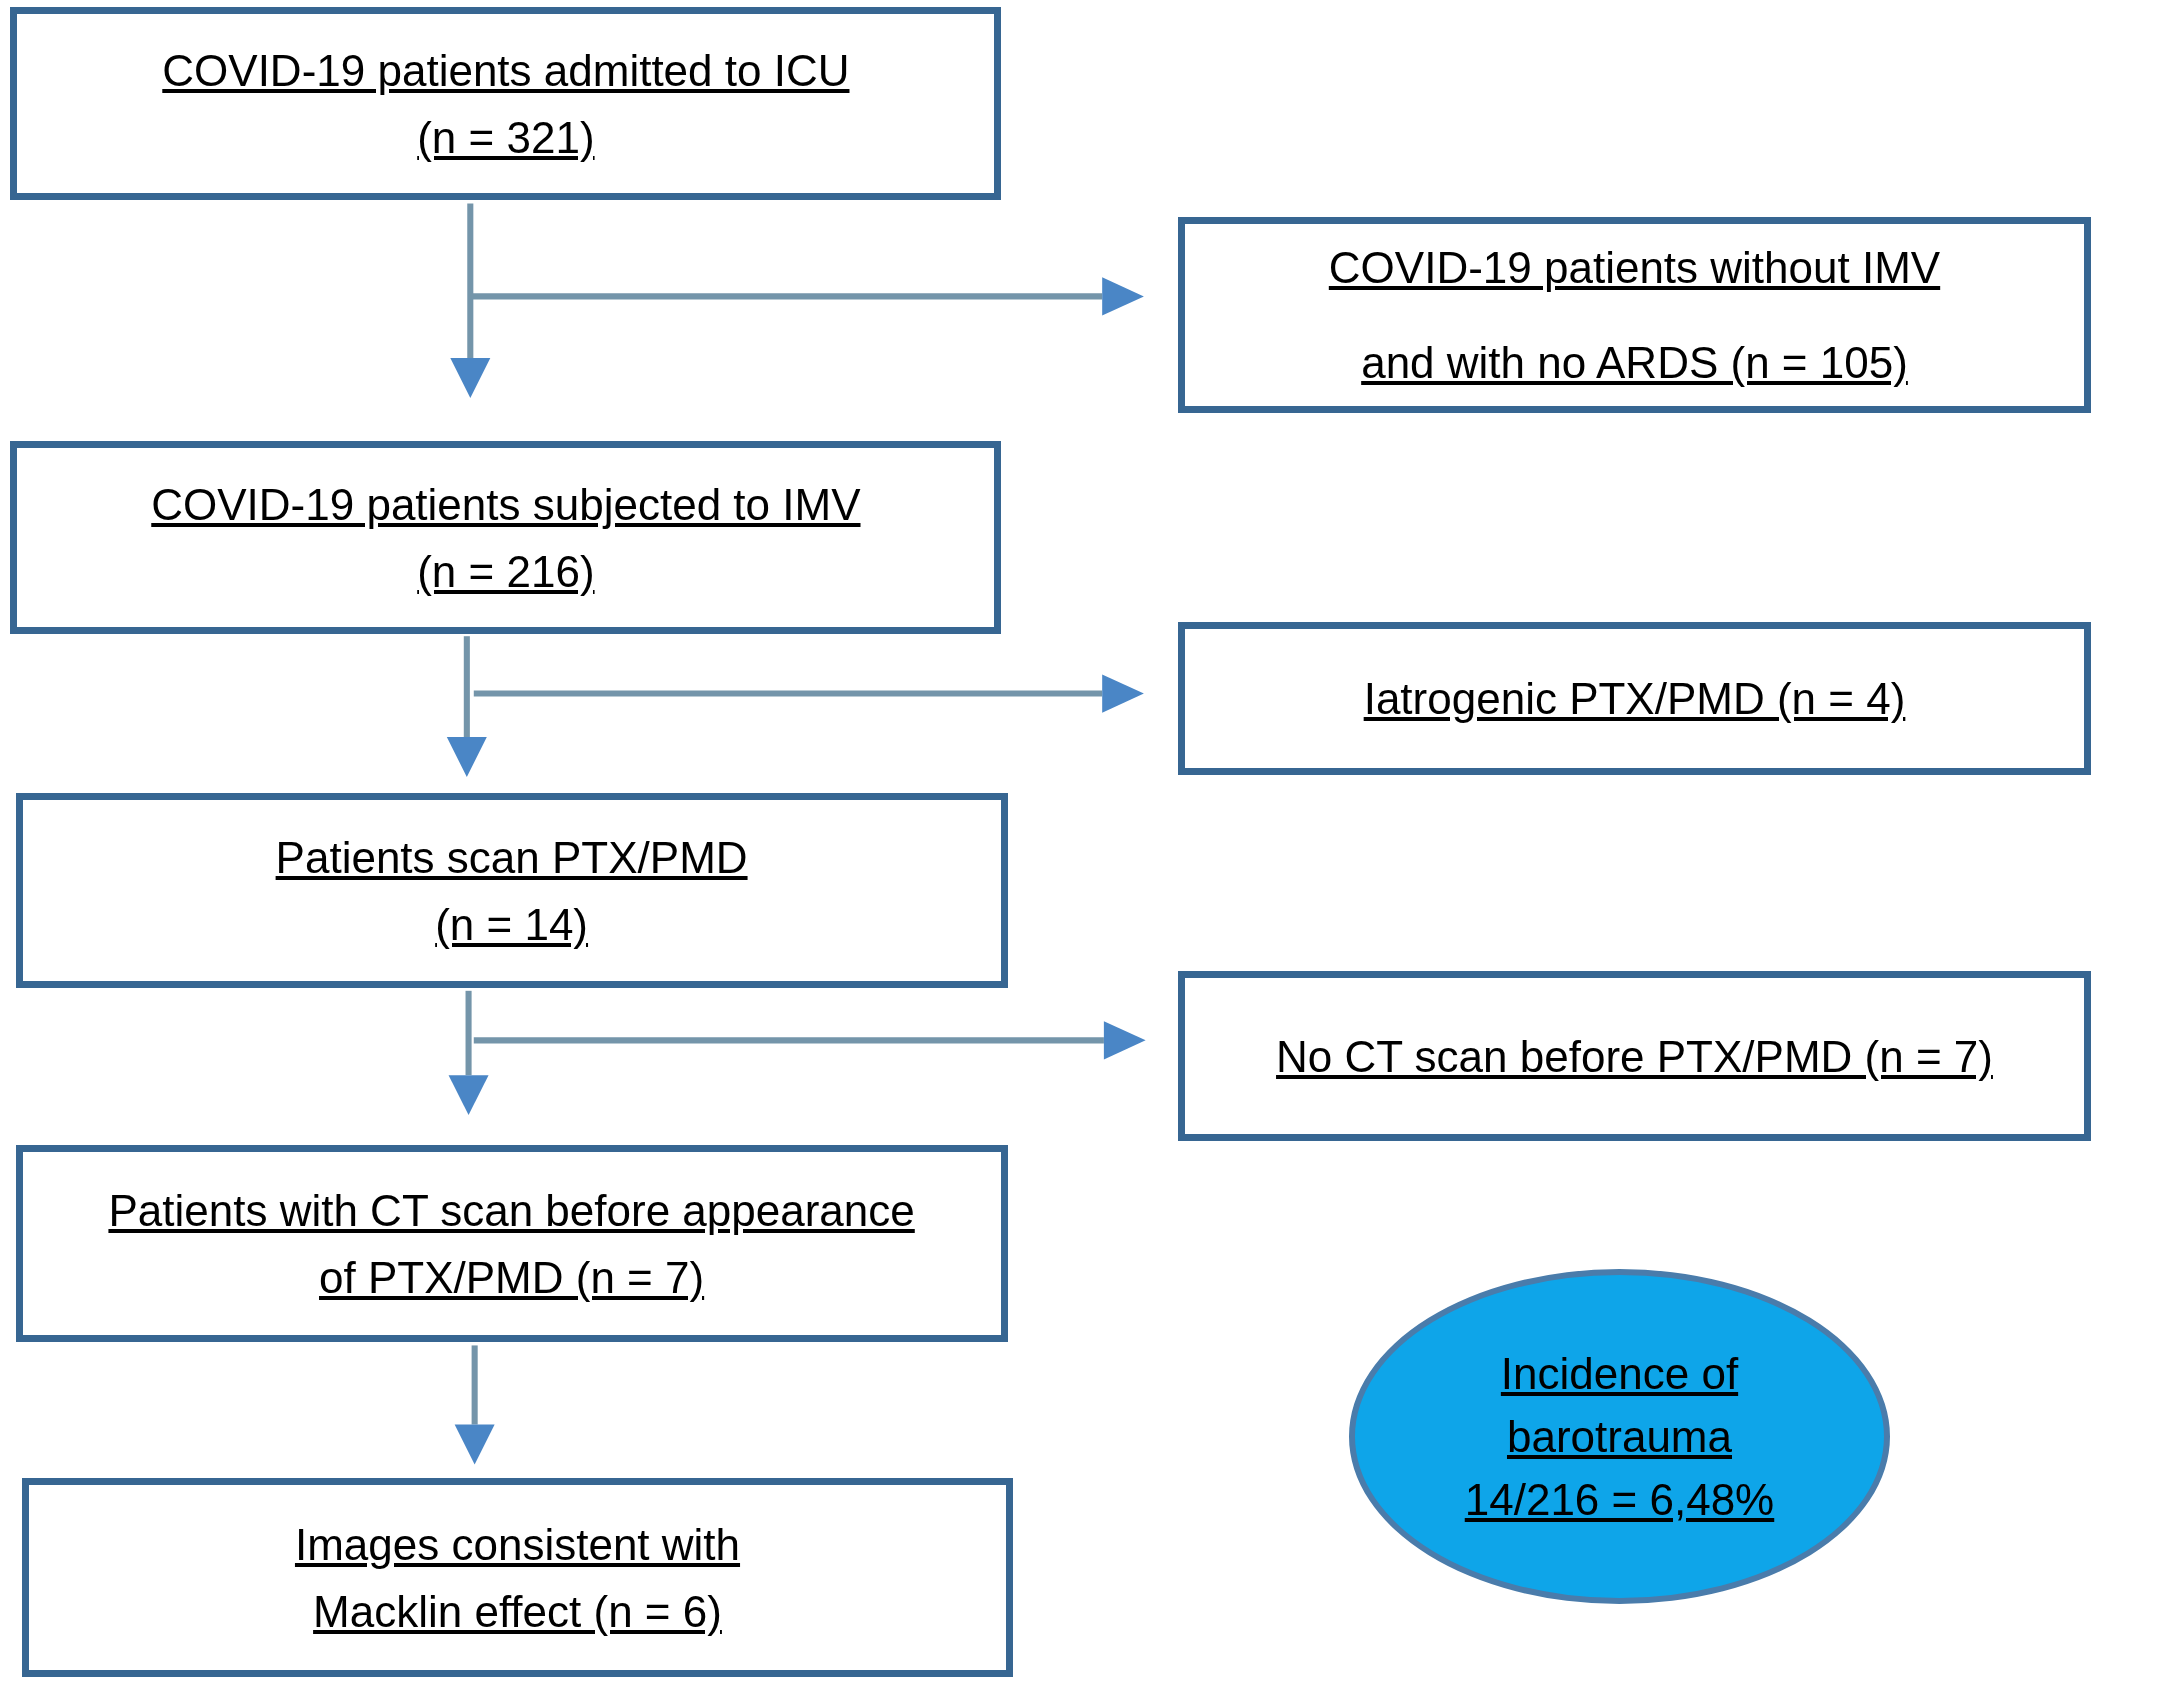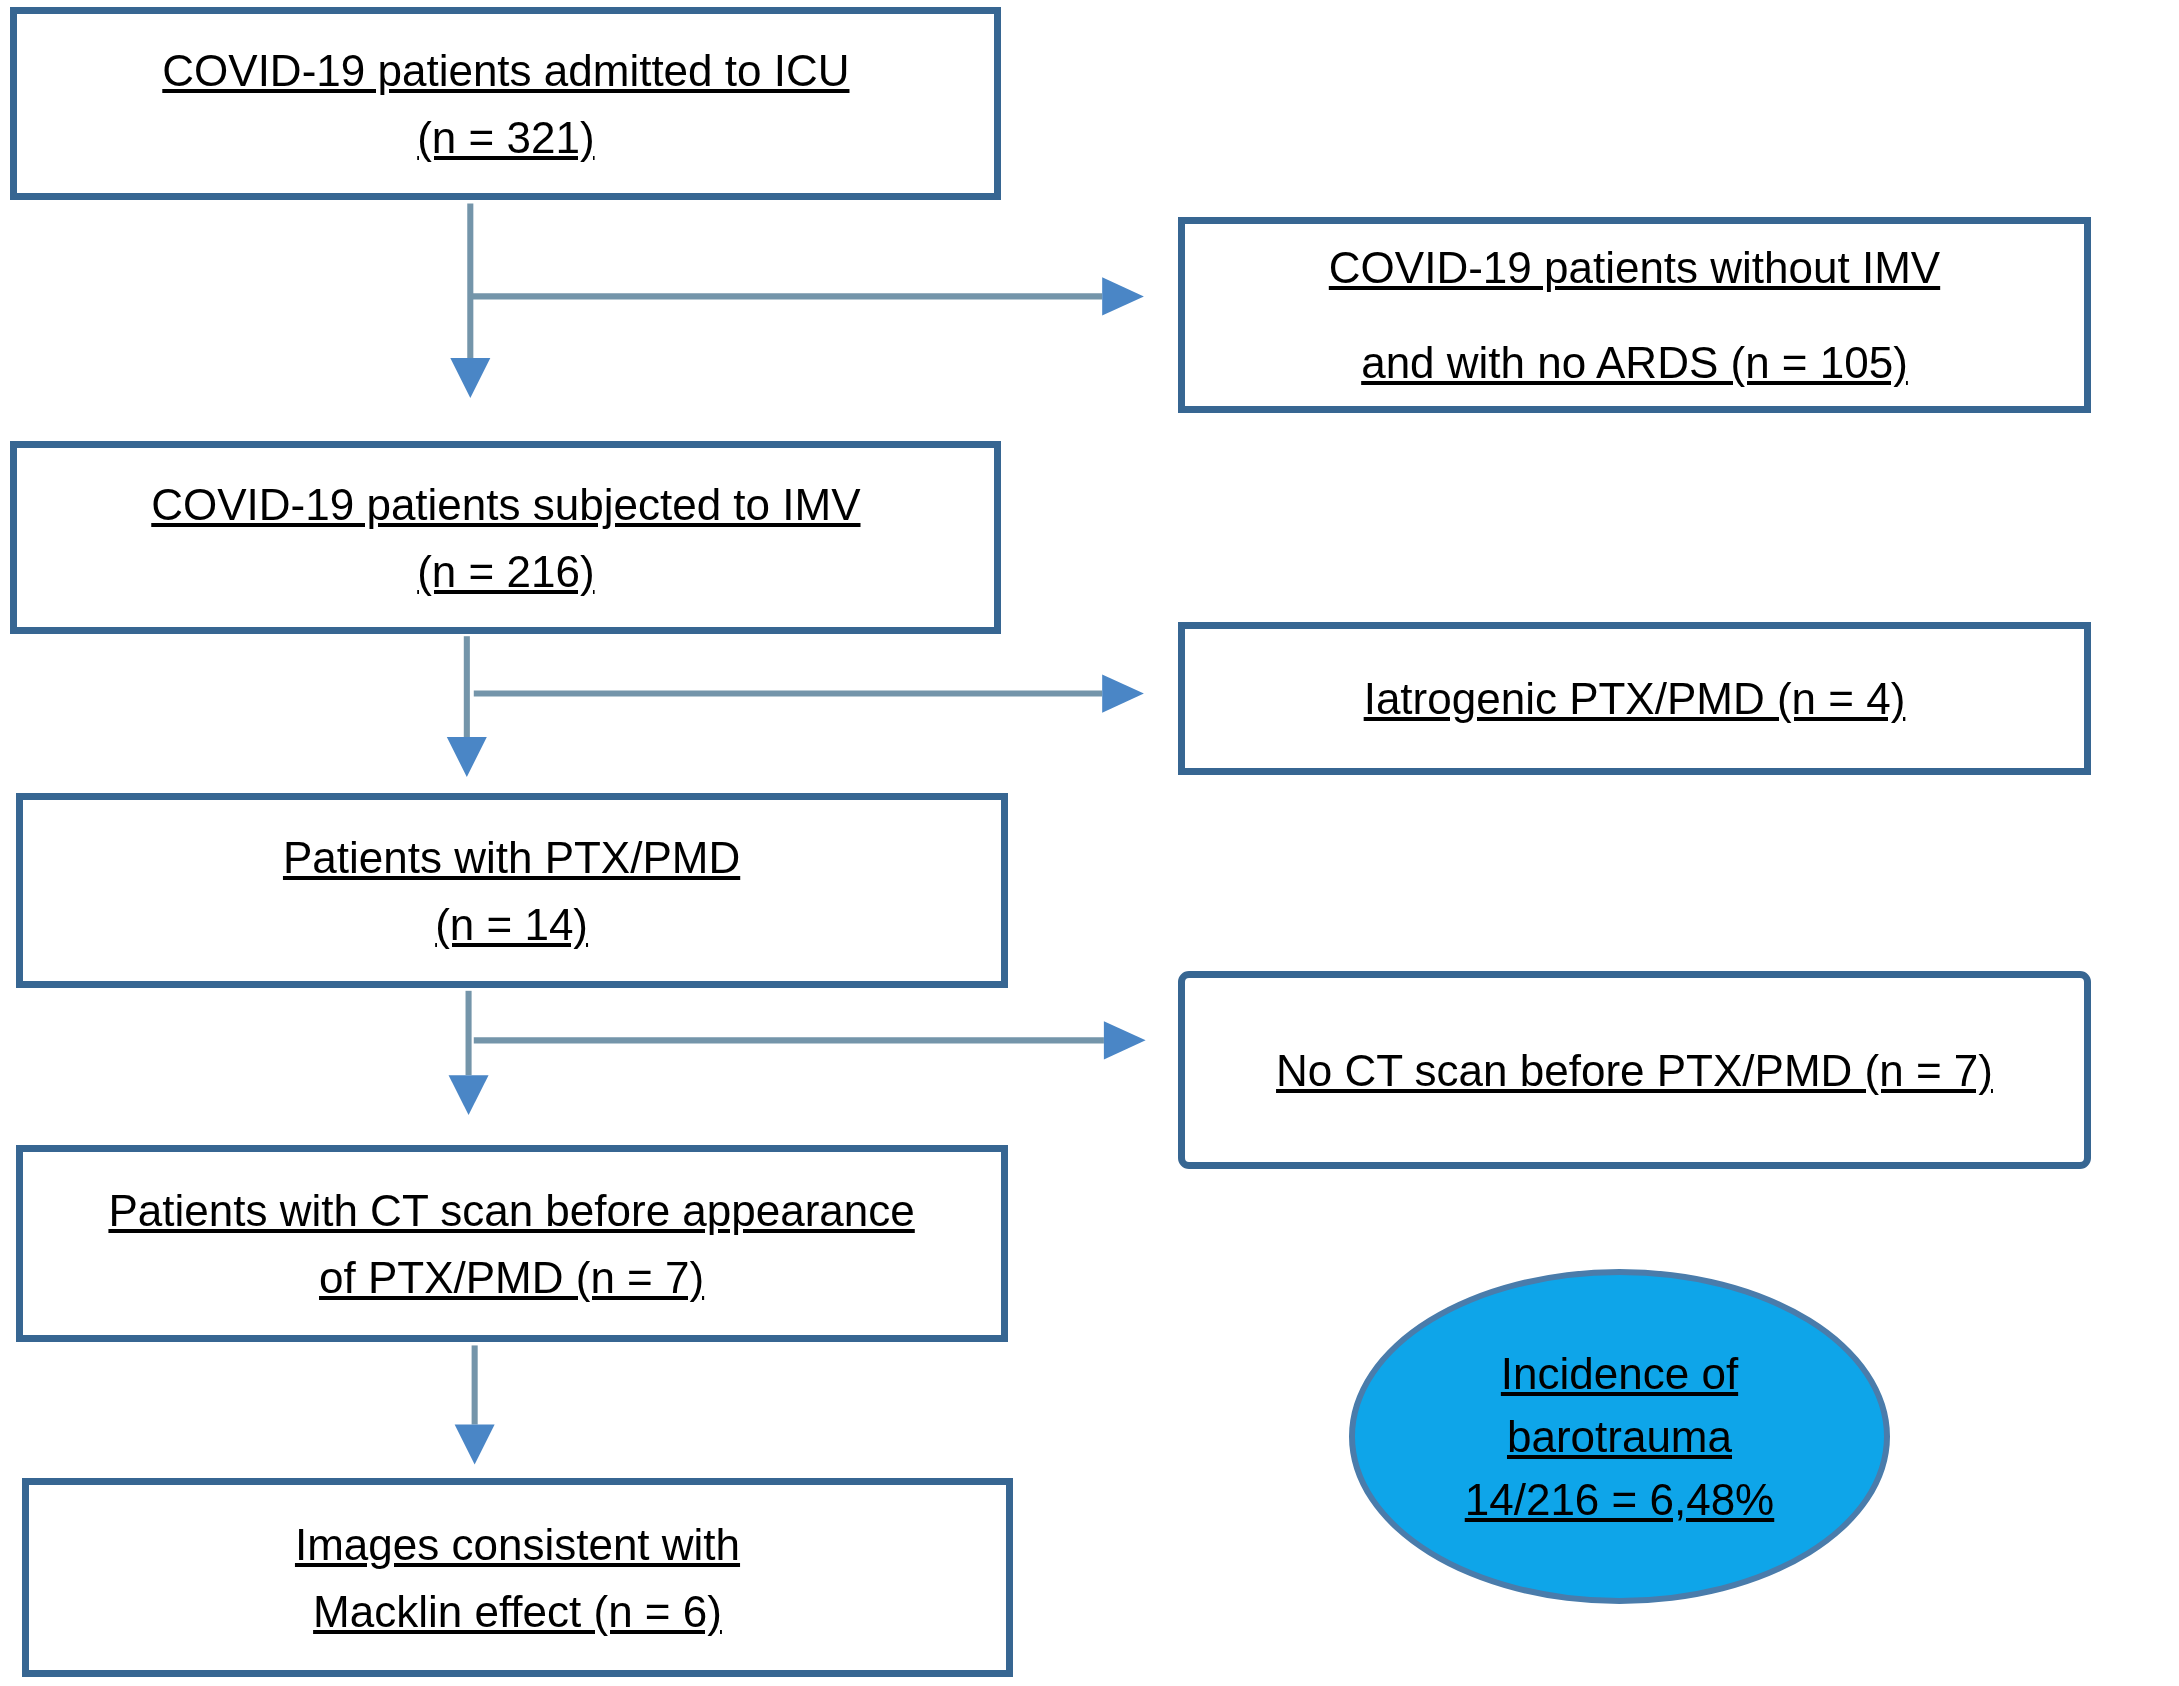--- a/index.html
+++ b/index.html
@@ -98,21 +98,21 @@
     <div class="line">COVID-19 patients admitted to ICU</div>
     <div class="line">(n = 321)</div>
   </div>
 
   <div class="box" style="left:10.4px; top:441px; width:991px; height:193px;">
     <div class="line">COVID-19 patients subjected to IMV</div>
     <div class="line">(n = 216)</div>
   </div>
 
   <div class="box" style="left:15.6px; top:793px; width:992px; height:195px;">
-    <div class="line">Patients with PTX/PMD</div>
+    <div class="line">Patients scan PTX/PMD</div>
     <div class="line">(n = 14)</div>
   </div>
 
   <div class="box" style="left:15.6px; top:1145px; width:992px; height:197px;">
     <div class="line">Patients with CT scan before appearance</div>
     <div class="line">of PTX/PMD (n = 7)</div>
   </div>
 
   <div class="box" style="left:22px; top:1478px; width:991px; height:199px;">
     <div class="line">Images consistent with</div>
@@ -121,21 +121,21 @@
 
   <div class="box" style="left:1178px; top:217px; width:913px; height:196px;gap:28px;">
     <div class="line">COVID-19 patients without IMV</div>
     <div class="line">and with no ARDS (n = 105)</div>
   </div>
 
   <div class="box" style="left:1178px; top:622px; width:913px; height:153px;">
     <div class="line">Iatrogenic PTX/PMD (n = 4)</div>
   </div>
 
-  <div class="box" style="left:1178px; top:971px; width:913px; height:198px;border-radius:11px;">
+  <div class="box" style="left:1178px; top:971px; width:913px; height:170px;">
     <div class="line">No CT scan before PTX/PMD (n = 7)</div>
   </div>
 
   <div class="ellipse">
     <div class="line">Incidence of</div>
     <div class="line">barotrauma</div>
     <div class="line">14/216 = 6,48%</div>
   </div>
 
 </div>

